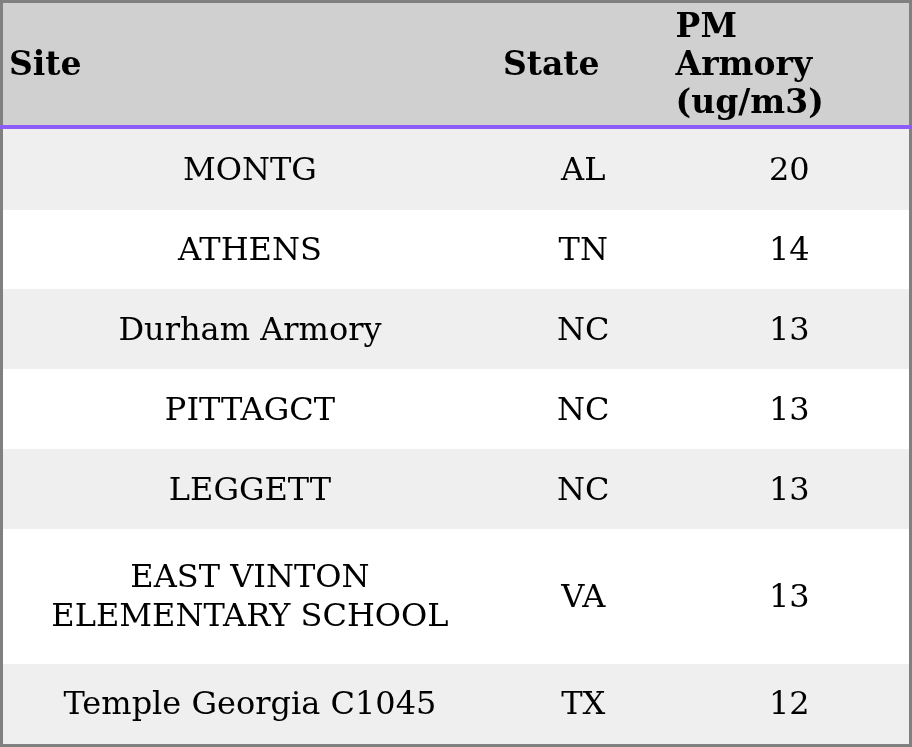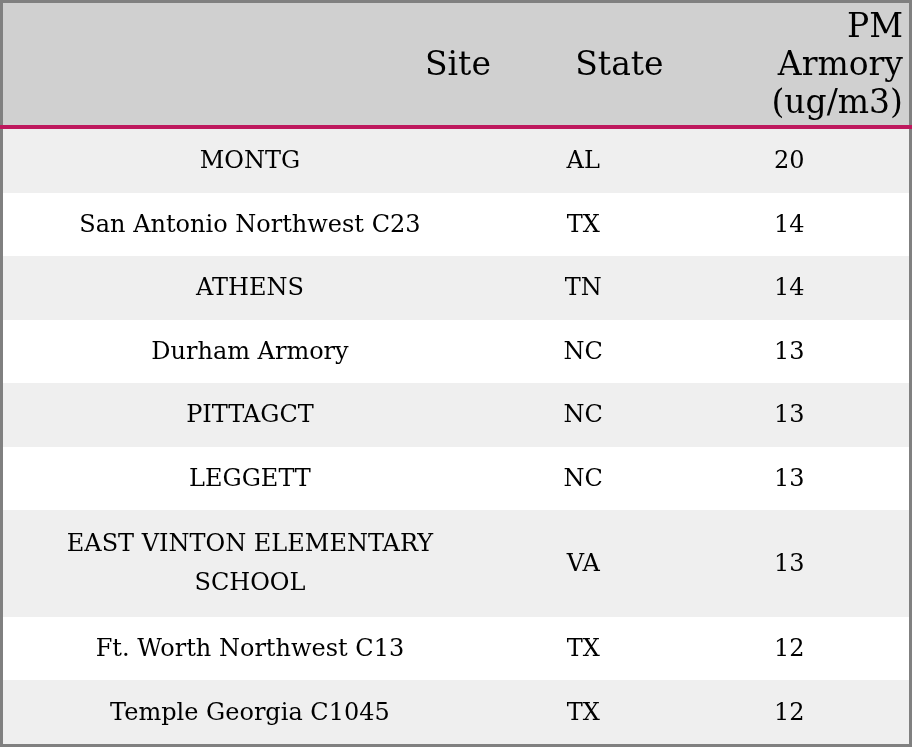--- a/index.html
+++ b/index.html
@@ -21,30 +21,30 @@
     table-layout: fixed;
     border: 3px solid #808080;
     color: #000000;
   }
   col.col-site  { width: 54.5%; }
   col.col-state { width: 19.0%; }
   col.col-pm    { width: 26.5%; }
 
   thead th {
     background: #d0d0d0;
-    border-bottom: 4px solid #be185d;
-    font-weight: normal;
+    border-bottom: 4px solid #8b5cf6;
+    font-weight: bold;
     font-size: 33px;
     line-height: 38px;
     padding: 4px 6px;
-    text-align: right;
+    text-align: left;
     vertical-align: middle;
   }
   tbody td {
-    font-size: 24px;
+    font-size: 32px;
     line-height: 39px;
     padding: 9px 10px;
     text-align: center;
     vertical-align: middle;
   }
   tbody tr:nth-child(odd)  { background: #efefef; }
   tbody tr:nth-child(even) { background: #ffffff; }
 
   .site-text {
     max-width: 440px;
@@ -75,27 +75,20 @@
     </thead>
     <tbody id="table-body">
   <tr>
     <td>
       <div class="site-text">MONTG</div>
     </td>
     <td>AL</td>
     <td>20</td>
   </tr>
 
-  <tr>
-    <td>
-      <div class="site-text">San Antonio Northwest C23</div>
-    </td>
-    <td>TX</td>
-    <td>14</td>
-  </tr>
 
   <tr>
     <td>
       <div class="site-text">ATHENS</div>
     </td>
     <td>TN</td>
     <td>14</td>
   </tr>
 
   <tr>
@@ -124,27 +117,20 @@
   </tr>
 
   <tr>
     <td>
       <div class="site-text">EAST VINTON ELEMENTARY SCHOOL</div>
     </td>
     <td>VA</td>
     <td>13</td>
   </tr>
 
-  <tr>
-    <td>
-      <div class="site-text">Ft. Worth Northwest C13</div>
-    </td>
-    <td>TX</td>
-    <td>12</td>
-  </tr>
 
   <tr>
     <td>
       <div class="site-text">Temple Georgia C1045</div>
     </td>
     <td>TX</td>
     <td>12</td>
   </tr>
 </tbody>
   </table>

